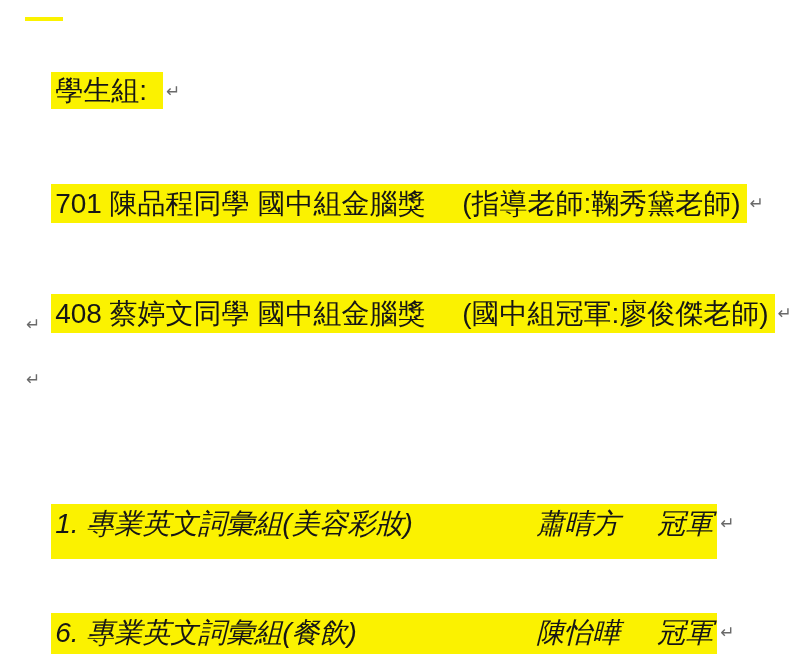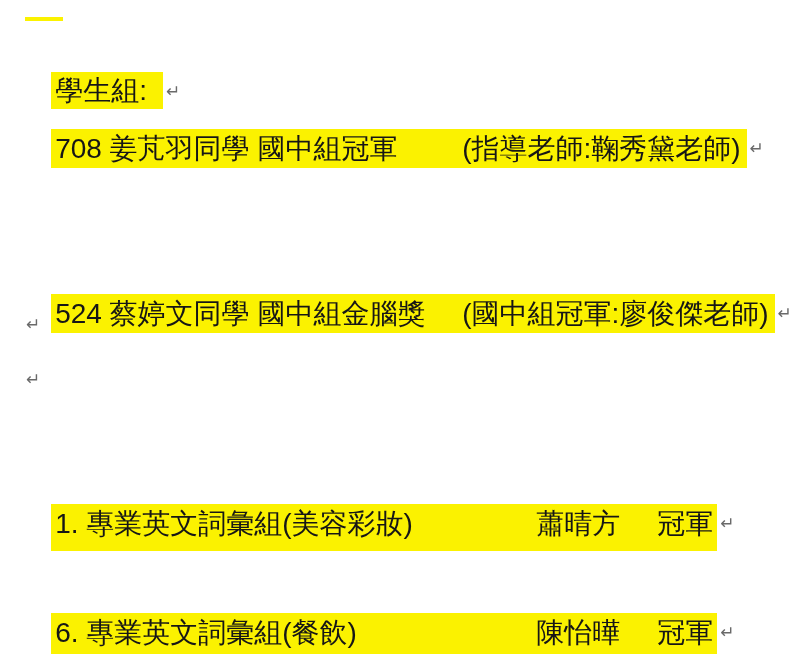--- a/index.html
+++ b/index.html
@@ -13,21 +13,21 @@
     position:absolute; left:20px;
     font-size:28px; line-height:39px; white-space:pre;
   }
   .hl {
     background:#FBF200; display:inline-block; height:39px;
     vertical-align:top;
   }
   .hl.title-band { padding:0 16px 0 4px; height:37px; line-height:37px; }
   .student-row-band { padding:0 6px 0 4px; }
   .stu-left { display:inline-block; width:407px; }
-  .teacher-row-band { padding:0 4px 8px 4px; }
+  .teacher-row-band { padding:0 4px 16px 4px;font-style:italic; }
   .t-label { display:inline-block; width:481px; }
   .t-name  { display:inline-block; width:121px; }
   .pilcrow {
     color:#6a6a6a; font-size:17px; margin-left:3px;
     vertical-align:8px; font-family:"DejaVu Sans", sans-serif;
   }
   .lone-pilcrow {
     position:absolute; left:26px; color:#6a6a6a; font-size:17px;
     line-height:20px; font-family:"DejaVu Sans", sans-serif;
   }
@@ -40,28 +40,28 @@
 <body>
 
 <div class="doc">
 
   <div class="top-sliver"></div>
 
   <div class="line" style="top:16px">
     <span class="hl title-band">學生組:</span><span class="pilcrow">↵</span>
   </div>
 
-  <div class="line" style="top:73px">
-    <span class="hl student-row-band"><span class="stu-left">708 姜芃羽同學 國中組冠軍</span><span>(指導老師:鞠秀黛老師)</span></span><span class="pilcrow">↵</span>
+
+  <div class="line" style="top:128px">
+    <span class="hl student-row-band"><span class="stu-left">701 陳品程同學 國中組金腦獎</span><span>(指導老師:鞠秀黛老師)</span></span><span class="pilcrow">↵</span>
   </div>
 
 
-
   <div class="line" style="top:238px">
-    <span class="hl student-row-band"><span class="stu-left">524 蔡婷文同學 國中組金腦獎</span><span>(國中組冠軍:廖俊傑老師)</span></span><span class="pilcrow">↵</span>
+    <span class="hl student-row-band"><span class="stu-left">408 蔡婷文同學 國中組金腦獎</span><span>(國中組冠軍:廖俊傑老師)</span></span><span class="pilcrow">↵</span>
   </div>
 
   <div class="lone-pilcrow" style="top:297px">↵</div>
   <div class="lone-pilcrow" style="top:352px">↵</div>
 
 
   <div class="line" style="top:448px">
     <span class="hl teacher-row-band"><span class="t-label">1. 專業英文詞彙組(美容彩妝)</span><span class="t-name">蕭晴方</span><span>冠軍</span></span><span class="pilcrow">↵</span>
   </div>
 

